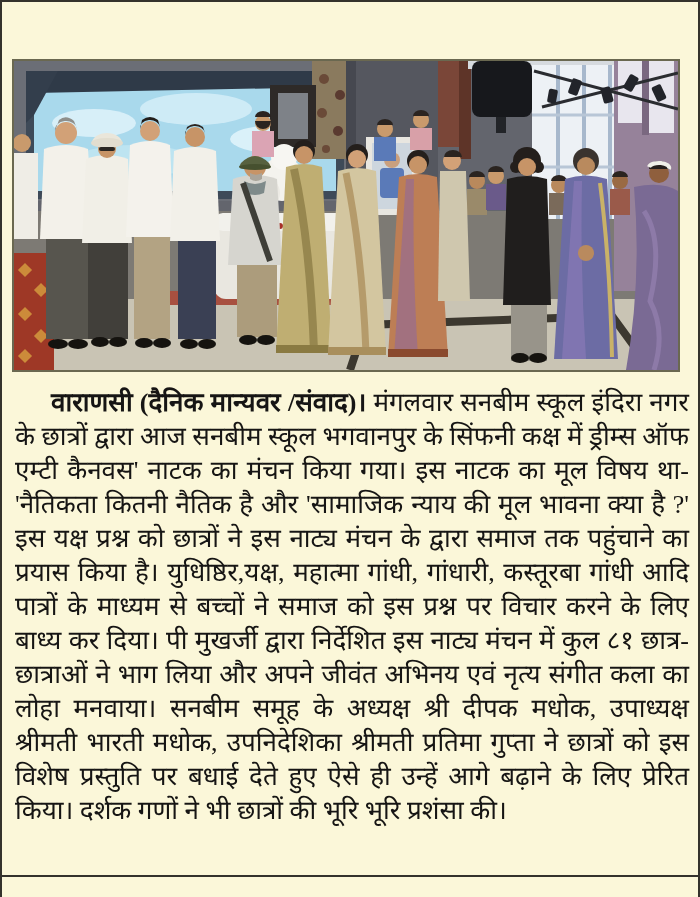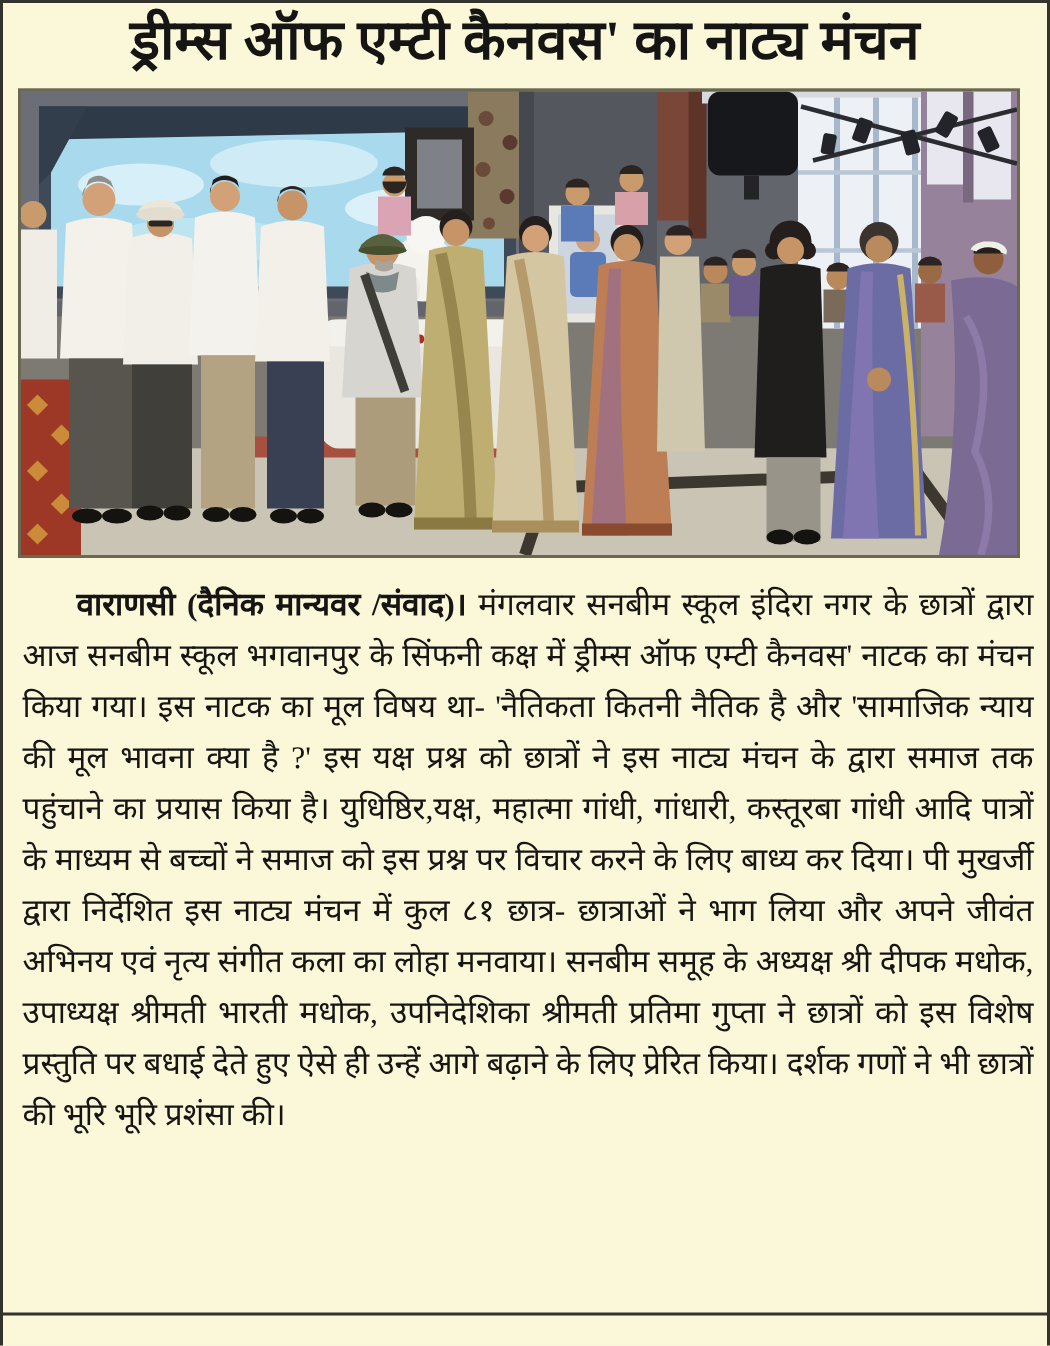--- a/index.html
+++ b/index.html
@@ -22,36 +22,35 @@
   }
   .photo{
     position:absolute; left:10px; top:57px; width:664px; height:309px;
     margin:0; border:2px solid var(--photo-border);
     background:#8a8578; box-sizing:content-box;
   }
   .photo svg{display:block; width:664px; height:309px;}
   .article{
     position:absolute; left:13px; top:384px; width:674px;
     margin:0; color:var(--ink);
-    font-size:21px; line-height:34px;
+    font-size:26px; line-height:34px;
     text-align:justify; text-indent:36px;
     font-family:"Liberation Serif","DejaVu Sans",serif;
   }
   .article .lead{font-weight:bold;}
   .bottom-rule{
     position:absolute; left:0; top:873px; width:100%; height:2px;
     background:var(--rule);
   }
 </style>
 </head>
 <body>
 
 <div class="clip">
 
-  <h1 class="headline">ड्रीम्स ऑफ एम्टी कैनवस' का नाट्य मंचन</h1>
 
   <figure class="photo" aria-label="Group photograph inside the Symphony hall: men in white shirts, a photographer with an olive cap, women in gold, cream, orange, black and blue-purple sarees, school children behind, a white table with a floral arrangement, stage lights and windows in the background.">
     <svg viewBox="0 0 664 309" xmlns="http://www.w3.org/2000/svg">
 
       <g>
         <rect x="0" y="0" width="664" height="309" fill="#7d7a74"></rect>
         <rect x="0" y="0" width="664" height="150" fill="#63656d"></rect>
         <rect x="0" y="0" width="332" height="140" fill="#6b6e76"></rect>
 
         <rect x="12" y="10" width="318" height="128" fill="#3e4a58"></rect>

